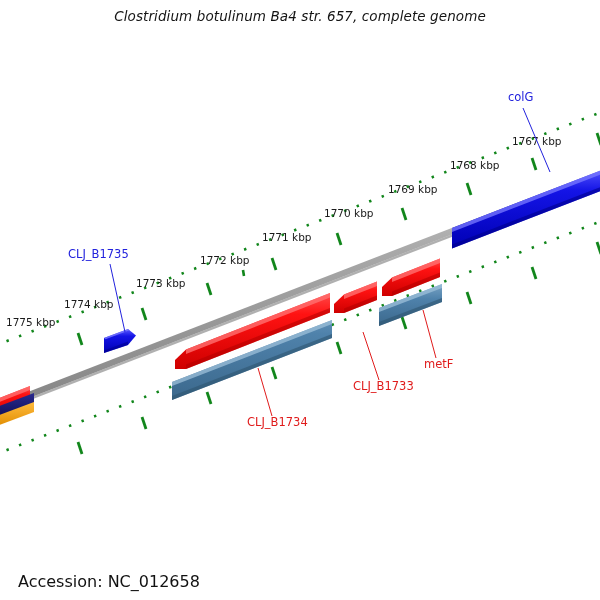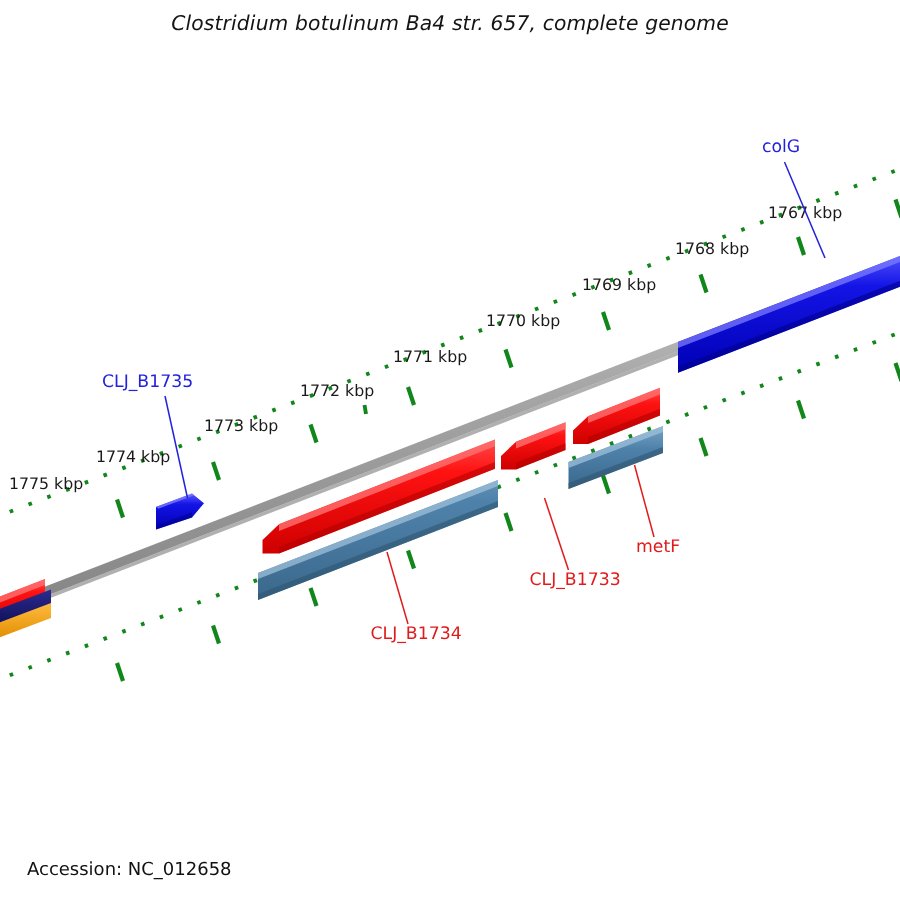--- a/index.html
+++ b/index.html
@@ -8,21 +8,21 @@
     font-family:"DejaVu Sans","Liberation Sans",sans-serif;
     position:relative;
   }
   #viewer{position:absolute;left:0;top:0;width:476px;height:600px;}
   .title{
     position:absolute;left:0;top:8px;width:600px;text-align:center;
     font-style:italic;font-size:13.5px;color:#141414;letter-spacing:.1px;
     white-space:nowrap;
   }
   .statusbar{position:absolute;left:0;top:572px;width:600px;height:20px;}
-  .status-left{position:absolute;left:18px;top:0;font-size:12px;color:#111;white-space:nowrap;text-align:center;}
+  .status-left{position:absolute;left:18px;top:0;font-size:16px;color:#111;white-space:nowrap;text-align:center;}
   .status-right{position:absolute;right:8px;top:0;font-size:12px;color:#111;white-space:nowrap;}
   svg.canvas{position:absolute;left:0;top:0;width:600px;height:600px;display:block;}
   .tick-label{font-family:"DejaVu Sans","Liberation Sans",sans-serif;font-size:10.5px;fill:#1a1a1a;}
   .gene-label-blue{font-family:"DejaVu Sans","Liberation Sans",sans-serif;font-size:11.5px;fill:#2222dd;}
   .gene-label-red{font-family:"DejaVu Sans","Liberation Sans",sans-serif;font-size:11.5px;fill:#e01b1b;}
 </style>
 </head>
 <body>
 
 <div id="viewer">

